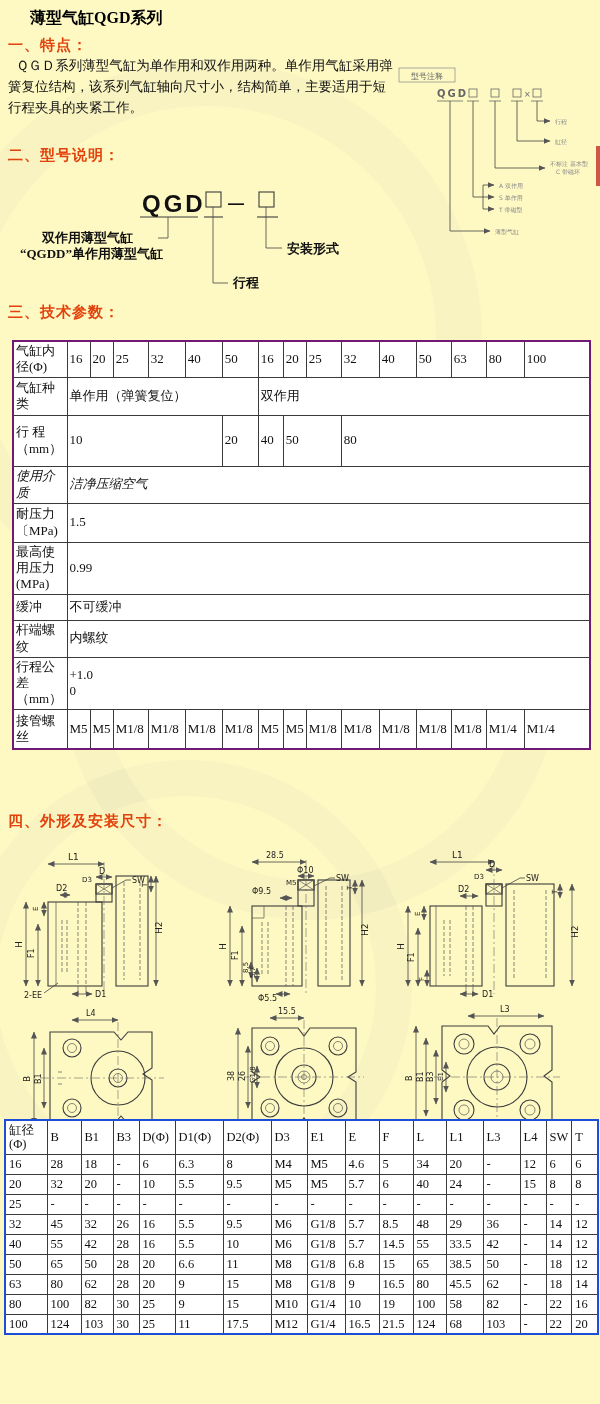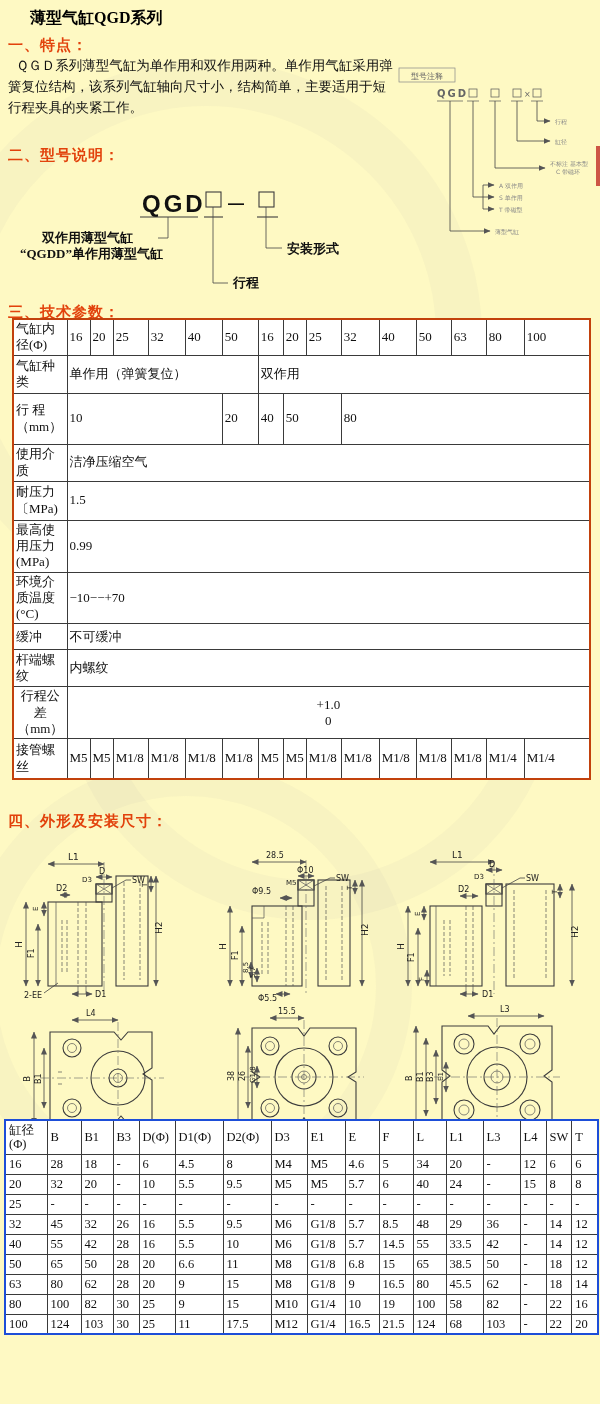--- a/index.html
+++ b/index.html
@@ -14,21 +14,21 @@
   .out{stroke:#3c3c3c;stroke-width:1.1;fill:none;}
   .thin{stroke:#555;stroke-width:.7;fill:none;}
   .dash{stroke:#555;stroke-width:.7;fill:none;stroke-dasharray:4 2;}
   .cl{stroke:#666;stroke-width:.6;fill:none;stroke-dasharray:9 3 2 3;}
   .dim{stroke:#444;stroke-width:.8;fill:none;marker-start:url(#mS);marker-end:url(#mE);}
   .ld{stroke:#444;stroke-width:.8;fill:none;}
   .s8{font-size:8px;} .s7{font-size:7px;} .s6{font-size:6px;fill:#888;}
   .cap{font-family:"Liberation Serif",serif;font-size:16px;fill:#111;}
   .note-t{fill:#666;}
   table{border-collapse:collapse;table-layout:fixed;position:absolute;background:#fff;}
-  #techTable{left:12px;top:318px;border:2px solid #c2410c;}
+  #techTable{left:12px;top:340px;border:2px solid #701a75;}
   #techTable td{border:1px solid #3a3a3a;font-size:13px;padding:1px 2px;vertical-align:middle;
                 white-space:pre-line;line-height:1.25;overflow:hidden;}
   #dimTable{left:4px;top:1119px;border:2px solid #1d4ed8;}
   #dimTable td,#dimTable th{border:1px solid #3a3a3a;font-size:12.5px;font-weight:normal;
                 text-align:left;padding:0 3px;vertical-align:middle;line-height:1.15;overflow:hidden;}
   .mdl-big{font-family:"Liberation Sans",sans-serif;font-size:24px;font-weight:bold;letter-spacing:3px;fill:#111;}
   .mdl-lbl{font-family:"Liberation Serif",serif;font-size:13px;font-weight:bold;fill:#111;}
   .redmark{position:absolute;right:0;top:146px;width:4px;height:40px;background:#c4392f;opacity:.85;}
 </style>
 </head>
@@ -150,45 +150,41 @@
           <td colspan="9">双作用</td>
         </tr>
         <tr style="height: 51px;">
           <td>行 程（mm）</td>
           <td colspan="5">10</td>
           <td>20</td>
           <td>40</td>
           <td colspan="2">50</td>
           <td colspan="6">80</td>
         </tr>
-        <tr style="height: 37px;">
+        <tr style="height: 37px; font-style: italic;">
           <td>使用介质</td>
           <td colspan="15">洁净压缩空气</td>
         </tr>
         <tr style="height: 39px; padding-left: 24px;">
           <td>耐压力〔MPa)</td>
           <td colspan="15">1.5</td>
         </tr>
         <tr style="height: 52px;">
           <td>最高使用压力(MPa)</td>
           <td colspan="15">0.99</td>
         </tr>
-        <tr style="height: 48px;">
-          <td>环境介质温度(°C)</td>
-          <td colspan="15">−10−−+70</td>
-        </tr>
         <tr style="height: 26px;">
           <td>缓冲</td>
           <td colspan="15">不可缓冲</td>
         </tr>
         <tr style="height: 37px;">
           <td>杆端螺纹</td>
           <td colspan="15">内螺纹</td>
         </tr>
-        <tr style="height: 52px; text-align: center;">
+        <tr style="height: 52px;">
           <td>行程公差（mm）</td>
           <td colspan="15">+1.0
 0</td>
         </tr>
         <tr style="height: 40px; padding-left: 13px;">
           <td>接管螺丝</td>
           <td>M5</td>
           <td>M5</td>
           <td>M1/8</td>
           <td>M1/8</td>
@@ -463,21 +459,21 @@
           <th>T</th>
         </tr>
       </thead>
     <tbody>
         <tr style="height: 20px;">
           <td>16</td>
           <td>28</td>
           <td>18</td>
           <td>-</td>
           <td>6</td>
-          <td>4.5</td>
+          <td>6.3</td>
           <td>8</td>
           <td>M4</td>
           <td>M5</td>
           <td>4.6</td>
           <td>5</td>
           <td>34</td>
           <td>20</td>
           <td>-</td>
           <td>12</td>
           <td>6</td>

